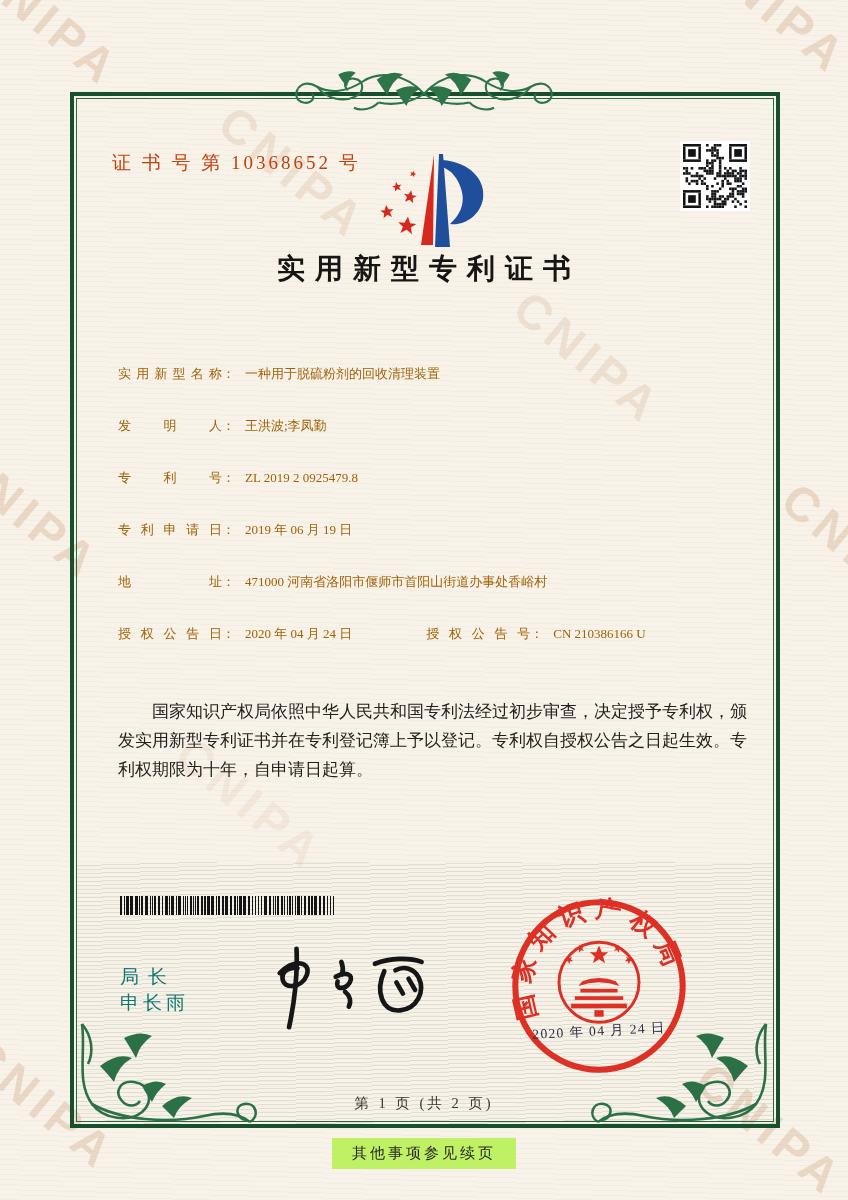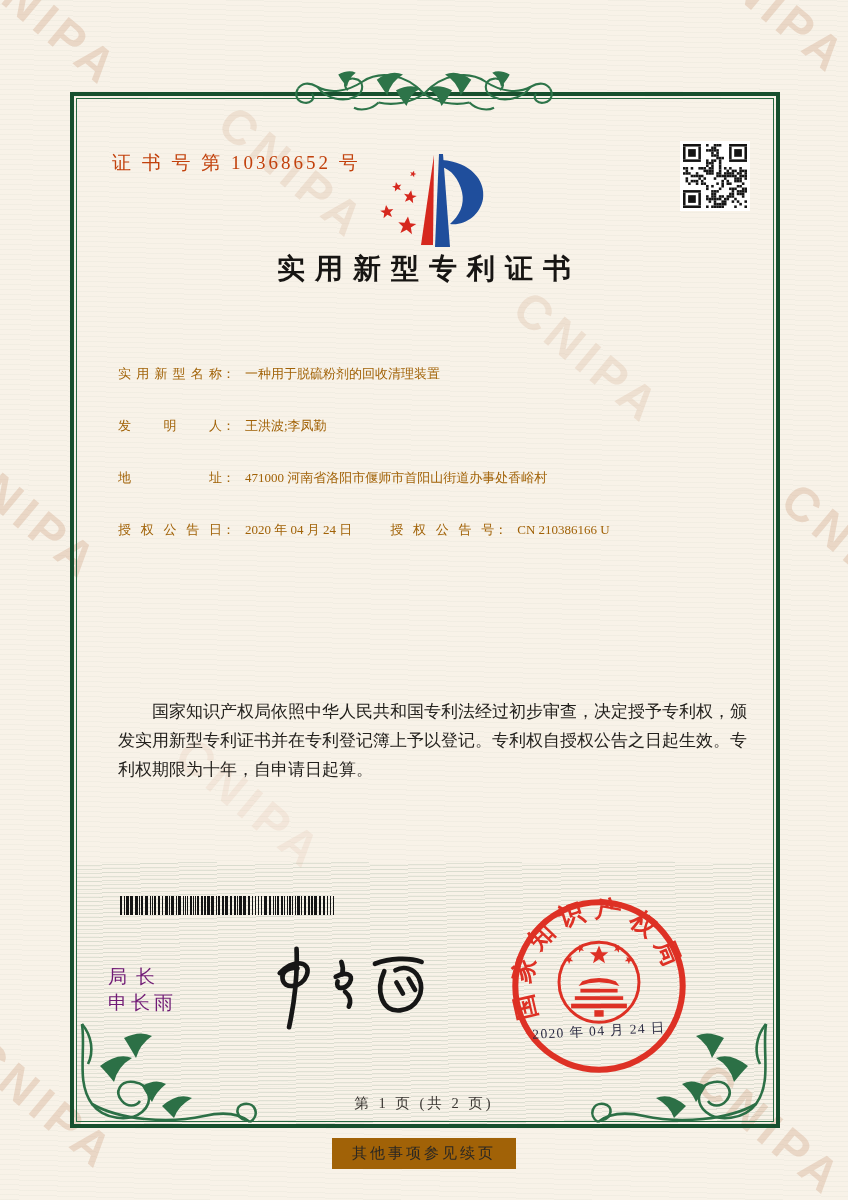--- a/index.html
+++ b/index.html
@@ -46,42 +46,42 @@
     position:absolute;left:0;top:250px;width:848px;z-index:3;text-align:center;
     font-size:28px;font-weight:bold;letter-spacing:10px;text-indent:10px;color:#171513;
   }
   .fields{position:absolute;left:118px;top:348px;width:648px;z-index:3;}
   .field-row{height:52px;line-height:52px;font-size:13px;color:#a16207;white-space:nowrap;}
   .flabel{
     display:inline-block;width:104px;text-align:justify;text-align-last:justify;
     vertical-align:top;
   }
   .fcolon{margin-right:10px;}
-  .pair2{margin-left:38px;}
+  .pair2{margin-left:74px;}
   .paras{position:absolute;left:118px;top:698px;width:644px;z-index:3;}
   .paras p{
     margin:0;text-indent:2em;font-size:17px;line-height:1.72;color:#23211d;
     font-family:Liberation Mono, monospace;
   }
   .barcode{position:absolute;left:120px;top:896px;z-index:3;line-height:0;}
   .officer{
-    position:absolute;left:108px;top:964px;z-index:3;
-    font-family:"Liberation Sans","DejaVu Sans",sans-serif;color:#701a75;
+    position:absolute;left:120px;top:964px;z-index:3;
+    font-family:"Liberation Sans","DejaVu Sans",sans-serif;color:#0f766e;
   }
   .officer .otitle{font-size:19px;letter-spacing:9px;}
   .officer .oname{font-size:19px;letter-spacing:4px;}
   .signature{position:absolute;left:248px;top:940px;z-index:3;}
   .seal{position:absolute;left:506px;top:893px;z-index:4;opacity:.95;}
   .page-num{
     position:absolute;left:0;top:1094px;width:848px;z-index:3;text-align:center;
     font-size:14.5px;letter-spacing:3px;color:#3a3632;
   }
   .note-box{
     position:absolute;left:50%;top:1138px;transform:translateX(-50%);z-index:3;
-    background:#a16207;padding:6px 20px;font-size:15px;letter-spacing:3px;color:#2a2archive623;
+    background:#bef264;padding:6px 20px;font-size:15px;letter-spacing:3px;color:#2a2archive623;
     color:#2a2723;white-space:nowrap;
   }
 </style>
 </head>
 <body>
 
 <div class="guilloche-band"></div>
 
 <span class="wm" style="left:-42px;top:-8px">CNIPA</span>
 <span class="wm" style="left:686px;top:-20px">CNIPA</span>
@@ -371,20 +371,26 @@
 <div class="title">实用新型专利证书</div>
 
 <div class="fields">
   <div class="field-row">
     <span class="flabel">实用新型名称</span><span class="fcolon">：</span><span class="fvalue">一种用于脱硫粉剂的回收清理装置</span>
   </div>
   <div class="field-row">
     <span class="flabel">发明人</span><span class="fcolon">：</span><span class="fvalue">王洪波;李凤勤</span>
   </div>
   <div class="field-row">
+    <span class="flabel">专利号</span><span class="fcolon">：</span><span class="fvalue">ZL 2019 2 0925479.8</span>
+  </div>
+  <div class="field-row">
+    <span class="flabel">专利申请日</span><span class="fcolon">：</span><span class="fvalue">2019 年 06 月 19 日</span>
+  </div>
+  <div class="field-row">
     <span class="flabel">地址</span><span class="fcolon">：</span><span class="fvalue">471000 河南省洛阳市偃师市首阳山街道办事处香峪村</span>
   </div>
   <div class="field-row">
     <span class="flabel">授权公告日</span><span class="fcolon">：</span><span class="fvalue">2020 年 04 月 24 日</span><span class="flabel pair2">授权公告号</span><span class="fcolon">：</span><span class="fvalue">CN 210386166 U</span>
   </div>
 </div>
 
 <div class="paras">
   <p>国家知识产权局依照中华人民共和国专利法经过初步审查，决定授予专利权，颁发实用新型专利证书并在专利登记簿上予以登记。专利权自授权公告之日起生效。专利权期限为十年，自申请日起算。</p>
 </div>

